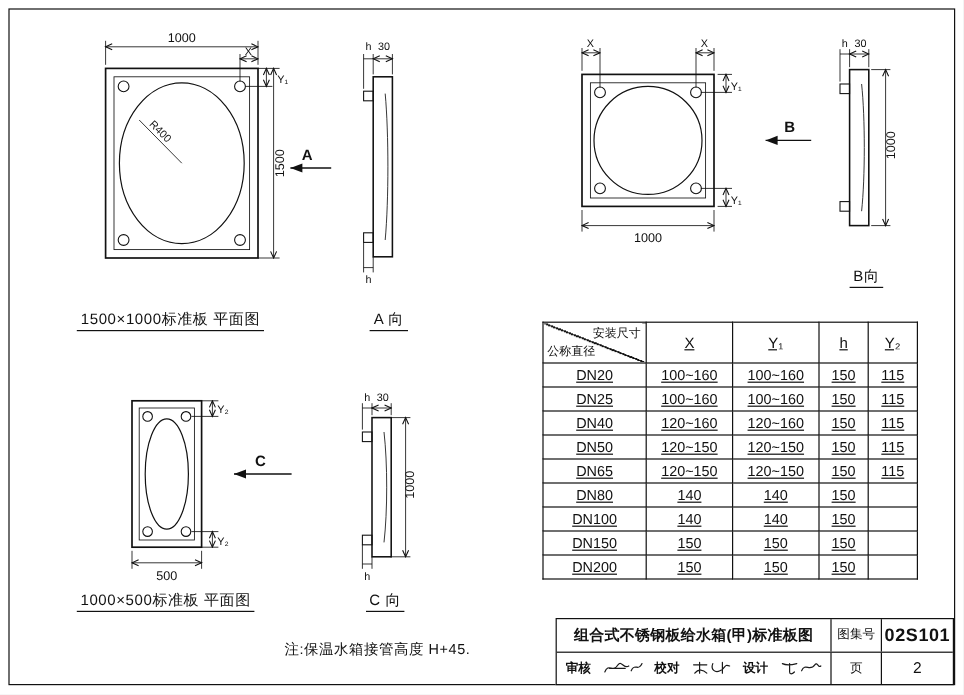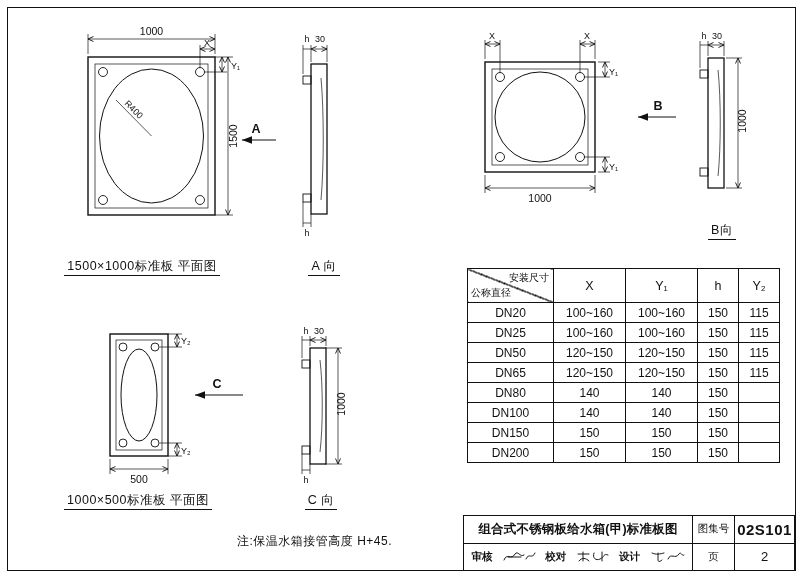--- a/index.html
+++ b/index.html
@@ -11,21 +11,21 @@
   .frame { position:absolute; left:7px; top:7px; right:7px; bottom:8px; border:1.5px solid #111; }
   .abs { position:absolute; }
   svg text { font-size:9px; fill:#111; font-family:"Liberation Sans","DejaVu Sans",sans-serif; }
   svg text.big { font-size:10.5px; }
   svg text.letter { font-size:12.5px; font-weight:bold; }
   .caption { position:absolute; text-align:center; font-size:12.5px; white-space:nowrap; }
   .caption span { border-bottom:1.3px solid #111; padding:0 3px 2px; letter-spacing:0.5px; }
   .note { position:absolute; left:237px; top:533px; font-size:12px; letter-spacing:0.5px; }
 
   
-  .dims-table { position:absolute; left:467px; top:268px; border-collapse:collapse; border:1.5px solid #111; background:#fff; }
+  .dims-table { position:absolute; left:452px; top:268px; border-collapse:collapse; border:1.5px solid #111; background:#fff;text-decoration:underline; }
   .dims-table th, .dims-table td { border:1px solid #111; text-align:center; font-weight:normal; padding:0 2px; font-size:12px; }
   .dims-table thead th { height:33px; font-size:12.5px; }
   .dims-table td { height:19px; }
   th.diag {
     position:relative;
     background-image:linear-gradient(to top right,
       transparent calc(50% - 0.7px), #111 calc(50% - 0.7px),
       #111 calc(50% + 0.7px), transparent calc(50% + 0.7px));
   }
   .diag-top { position:absolute; top:2px; right:4px; font-size:10px; }
@@ -258,20 +258,27 @@
           <td>DN20</td>
           <td>100~160</td>
           <td>100~160</td>
           <td>150</td>
           <td>115</td>
         </tr>
         <tr>
           <td>DN25</td>
           <td>100~160</td>
           <td>100~160</td>
+          <td>150</td>
+          <td>115</td>
+        </tr>
+        <tr>
+          <td>DN40</td>
+          <td>120~160</td>
+          <td>120~160</td>
           <td>150</td>
           <td>115</td>
         </tr>
         <tr>
           <td>DN50</td>
           <td>120~150</td>
           <td>120~150</td>
           <td>150</td>
           <td>115</td>
         </tr>

